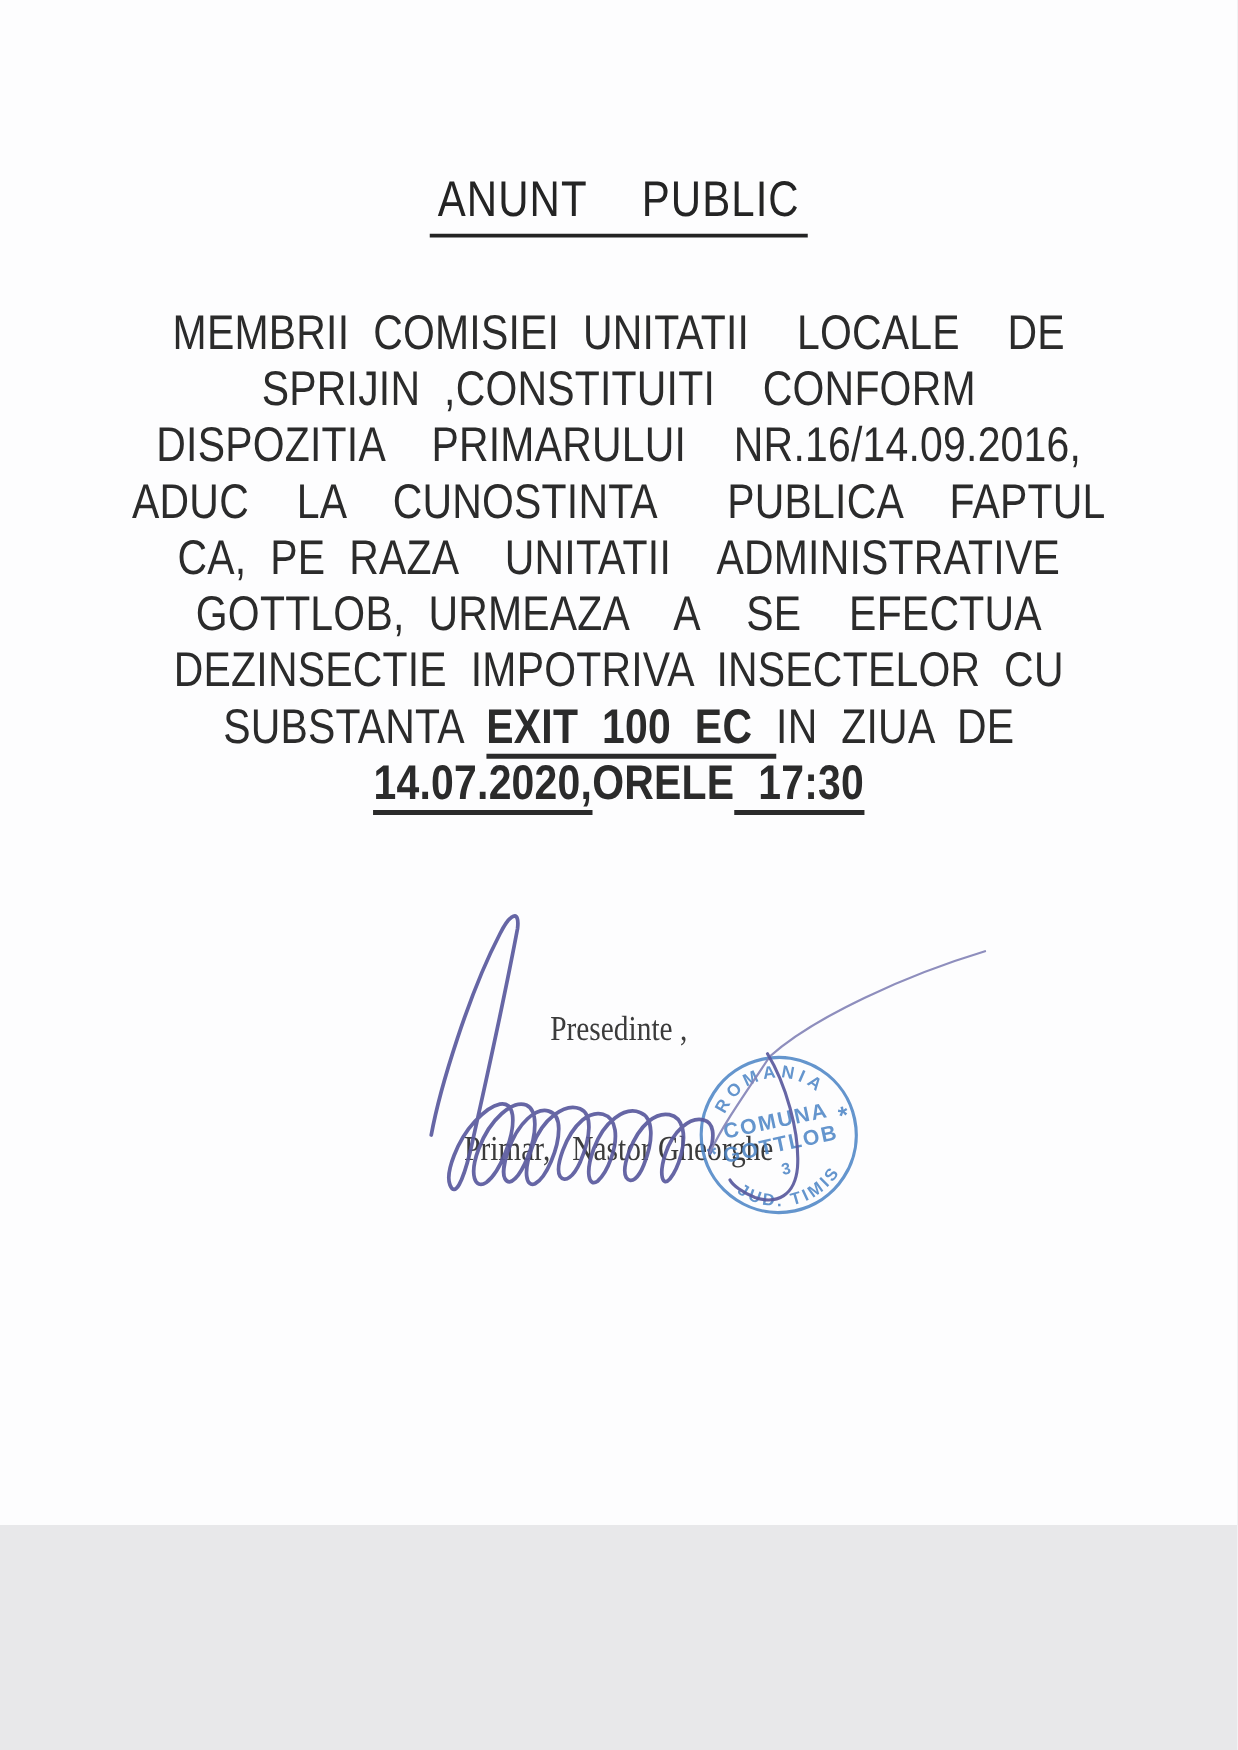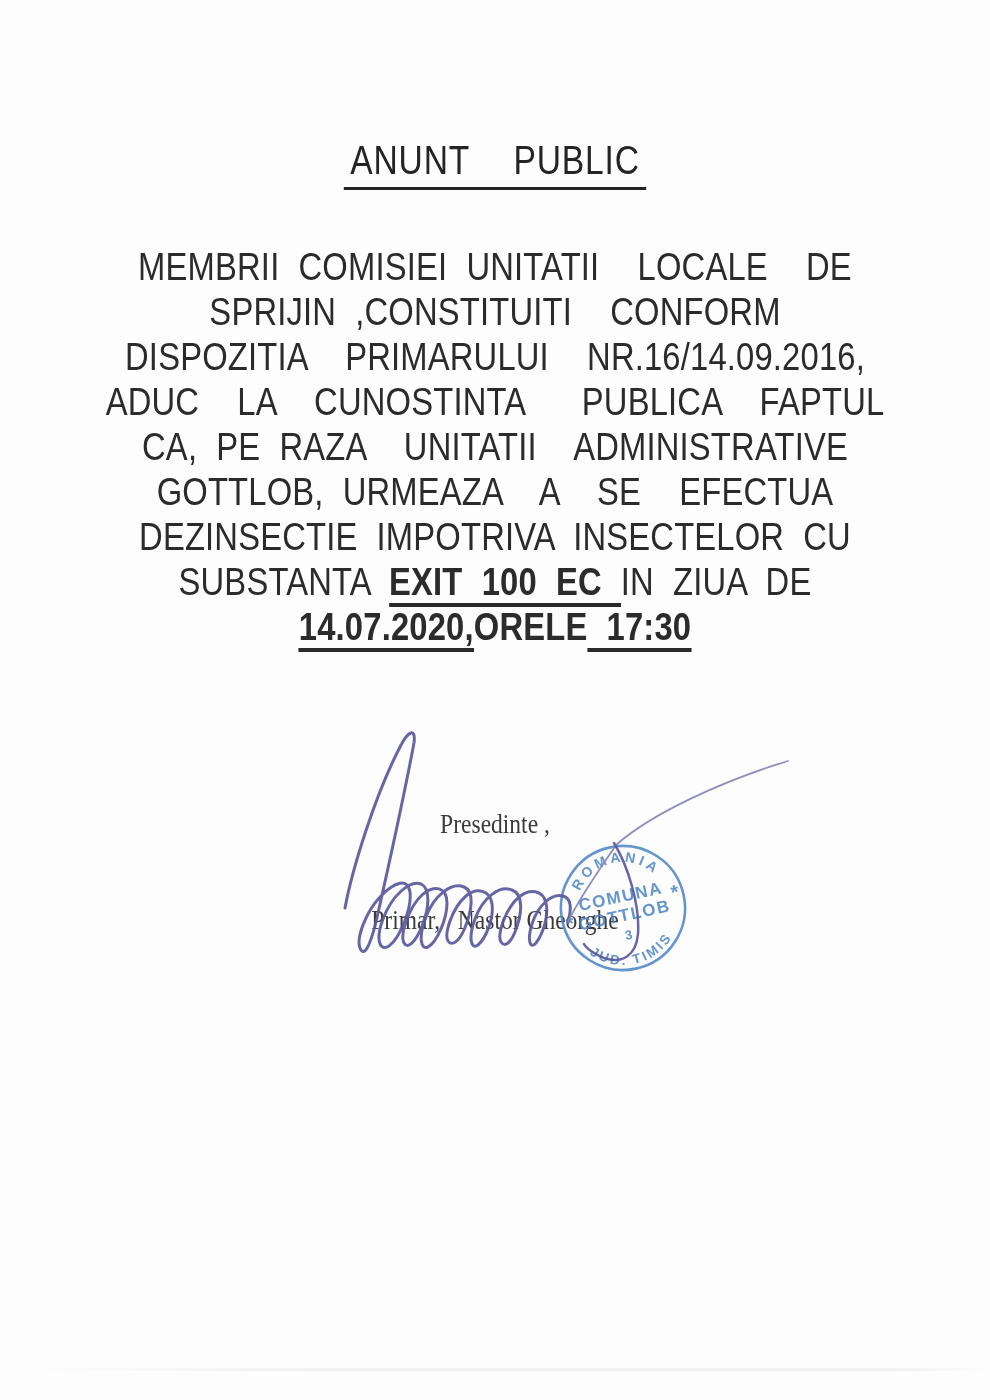--- a/index.html
+++ b/index.html
@@ -1,18 +1,18 @@
 <!DOCTYPE html>
 <html><head>
 <meta charset="utf-8">
 <style>
   html,body { margin:0; padding:0; background:#e8e8ea; }
   .page {
     position:relative;
-    width:990px; height:1400px;
+    width:990px; height:1220px;
     margin:0 auto;
     background:#fdfdfe;
     overflow:hidden;
     font-family:"Liberation Sans", sans-serif;
   }
   
   .doc-content {
     position:absolute; top:0; left:0; width:100%;
     transform:scaleX(0.84);
     transform-origin:50% 0;

